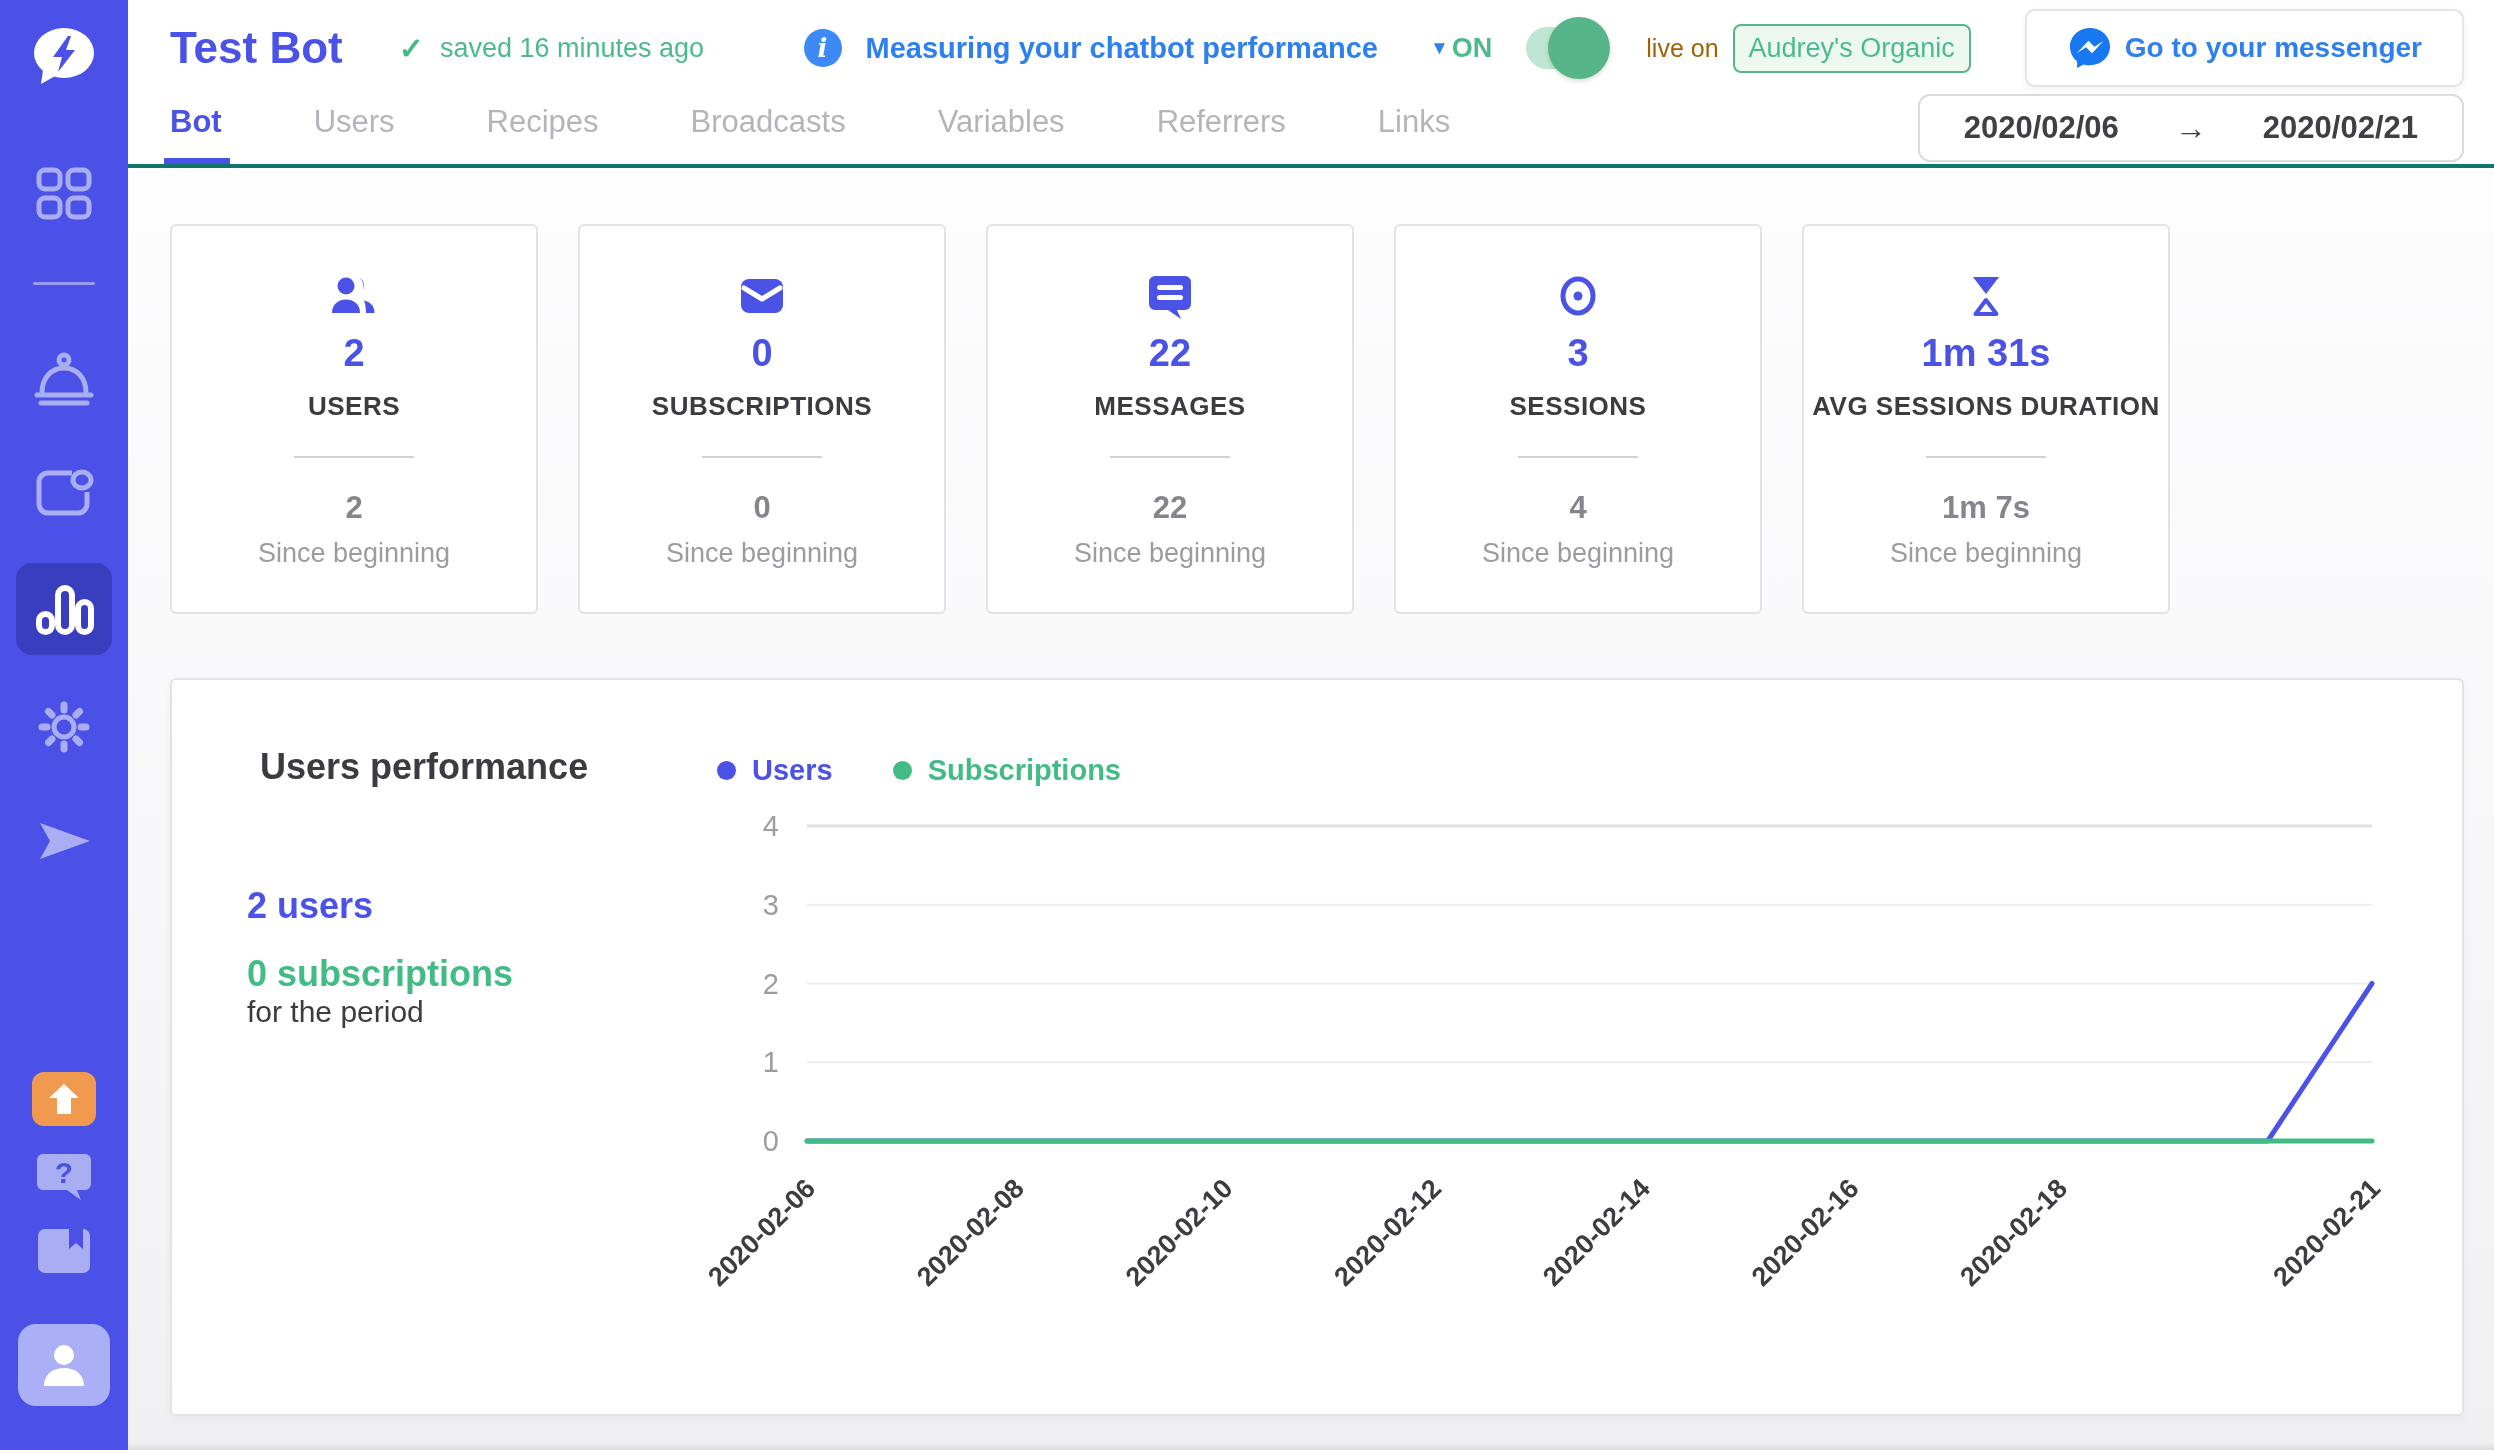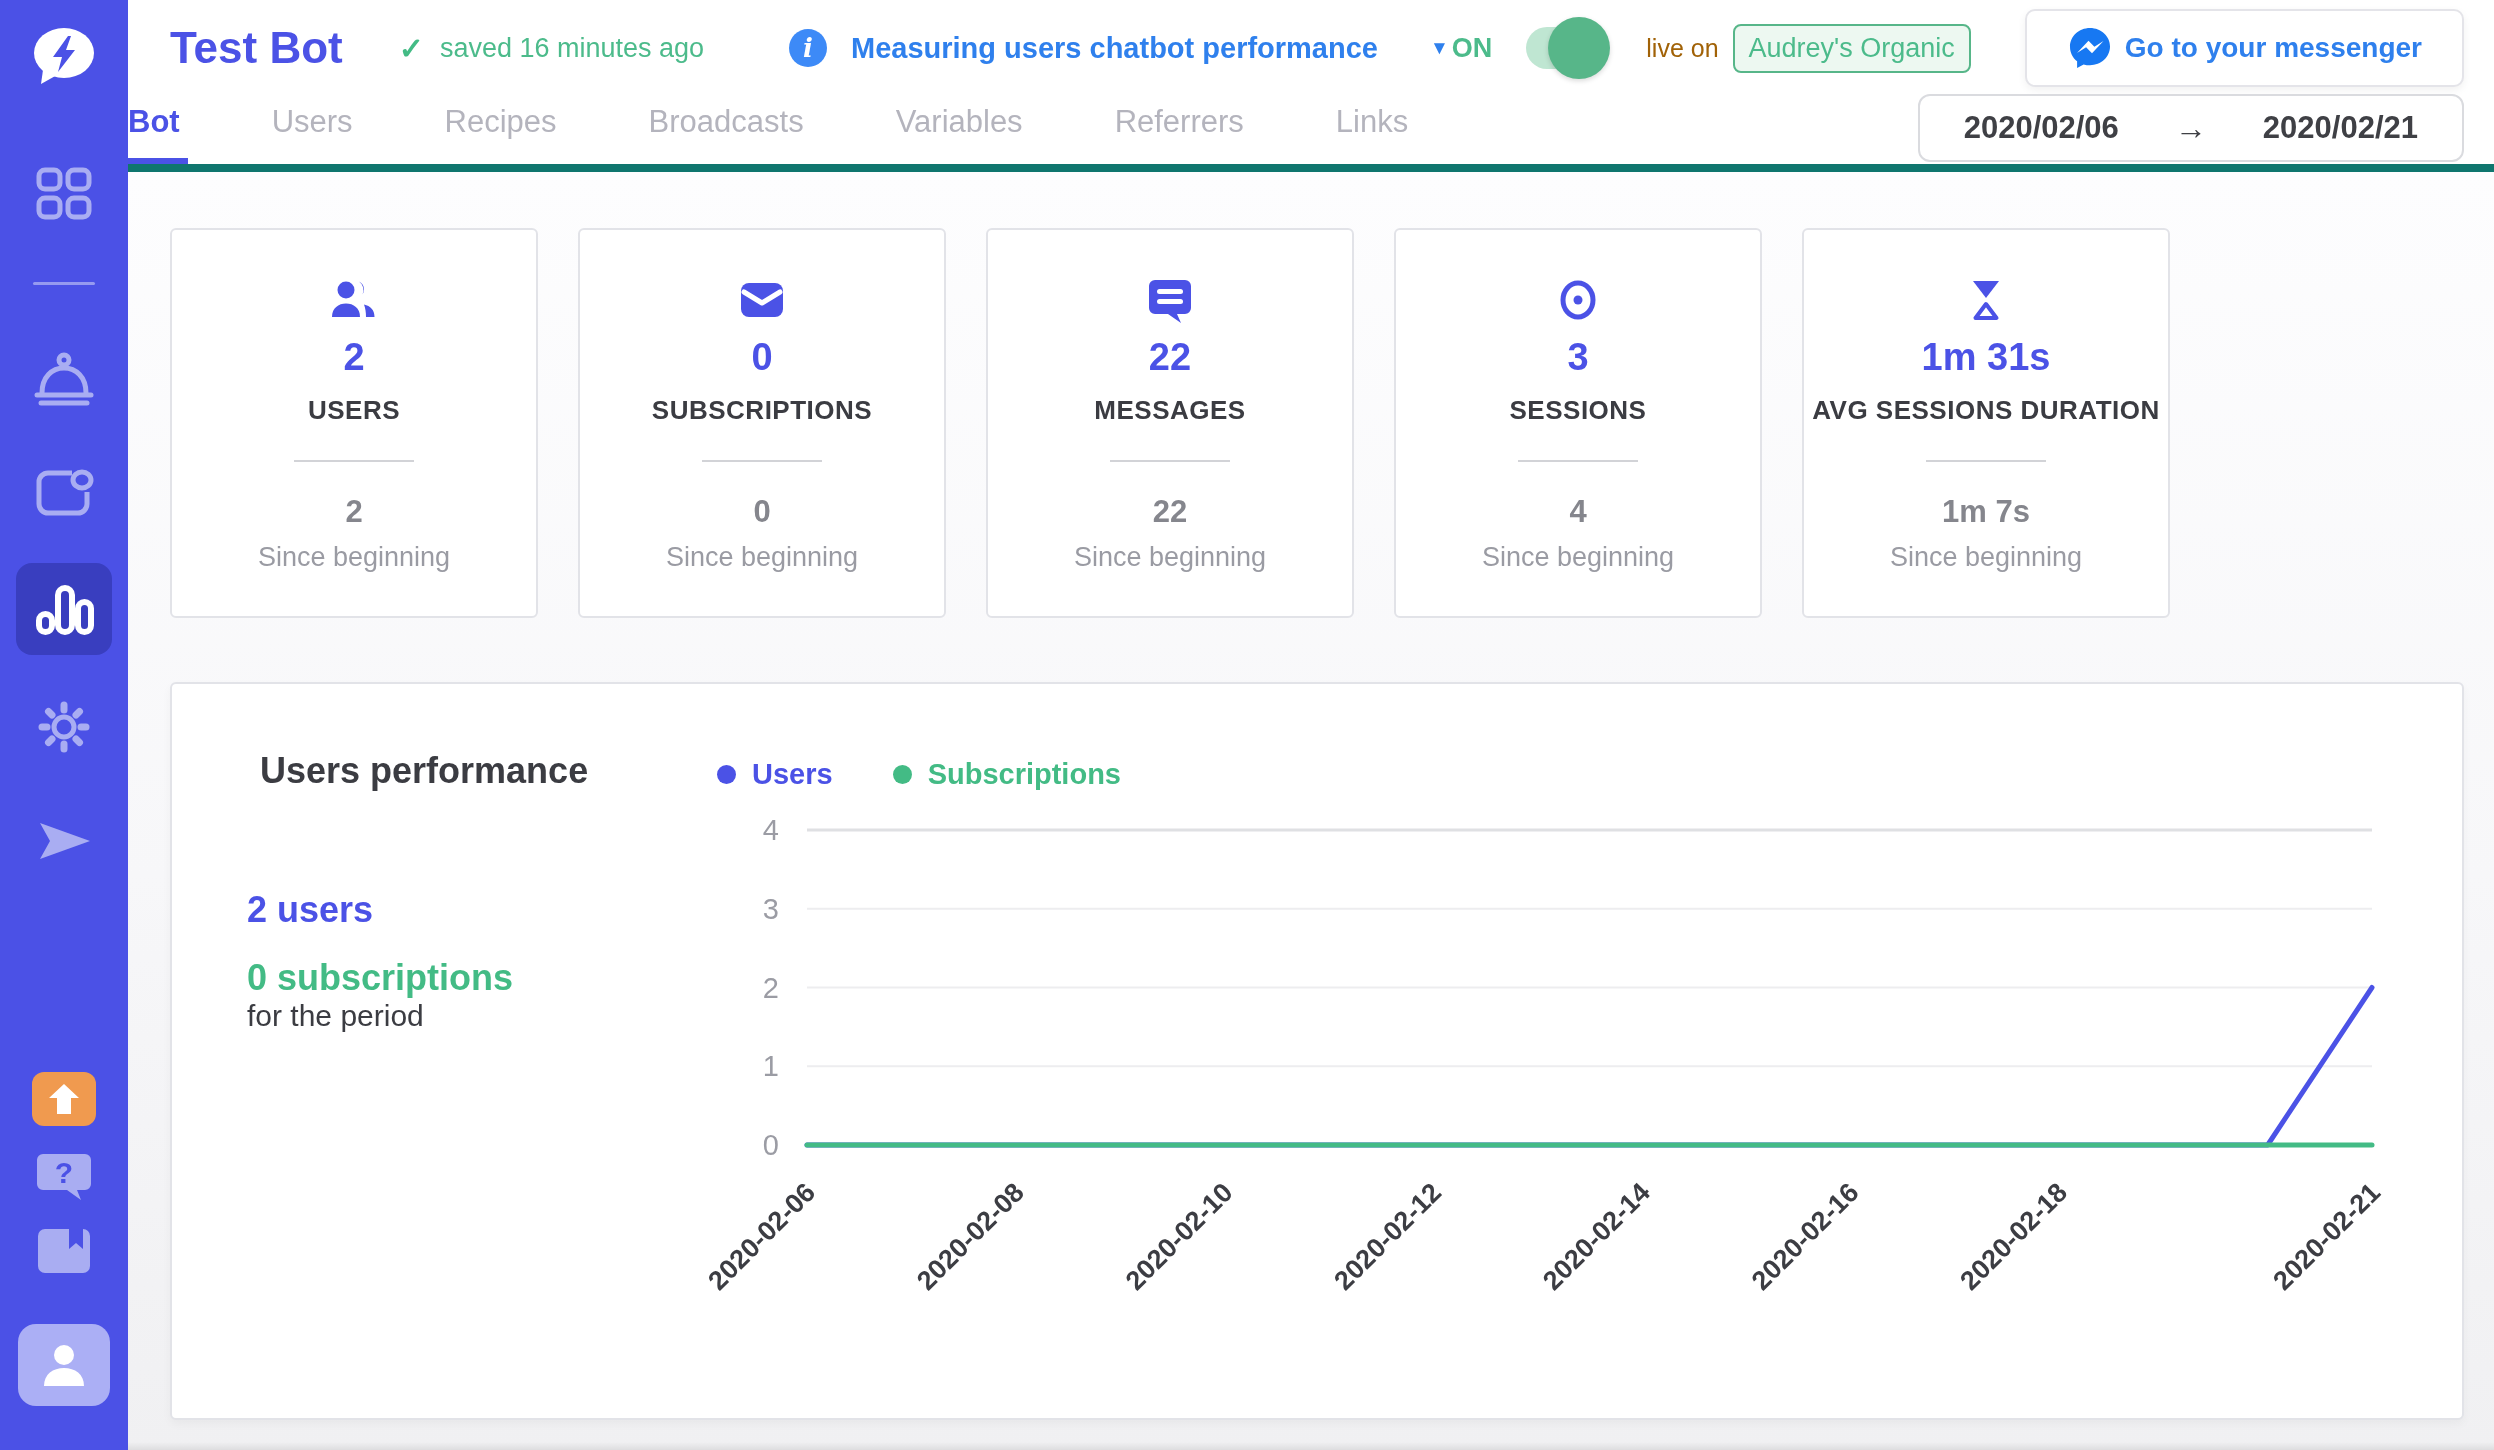--- a/index.html
+++ b/index.html
@@ -46,21 +46,21 @@
   .toggle{position:relative;margin-left:34px;width:76px;height:42px;border-radius:21px;background:#bfe6d2;cursor:pointer;}
   .toggle .knob{position:absolute;right:-8px;top:-10px;width:62px;height:62px;border-radius:50%;
     background:#57b689;box-shadow:0 2px 5px rgba(0,0,0,.15);}
   .live-on{margin-left:44px;color:#a16207;font-size:25px;}
   .page-chip{margin-left:14px;padding:7px 14px;border:2px solid #57b689;border-radius:8px;
     background:#edf8f1;color:#4cbb8b;font-size:27px;cursor:pointer;}
   .msgr-btn{margin-left:54px;height:74px;display:flex;align-items:center;gap:12px;
     background:#fff;border:2px solid #e4e4e9;border-radius:10px;padding:0 40px;
     box-shadow:0 3px 8px rgba(0,0,0,.06);cursor:pointer;}
   .msgr-btn span{font-size:28px;font-weight:bold;color:#2f80ed;}
-  .tabs-row{position:relative;height:68px;border-bottom:8px solid #0f766e;display:flex;}
+  .tabs-row{position:relative;height:68px;border-bottom:4px solid #0f766e;display:flex;padding-left:42px;}
   .tab{margin-right:92px;padding-top:8px;font-size:31px;color:#b4b4bd;cursor:pointer;height:60px;}
   .tab.active{color:#4b52e6;font-weight:bold;position:relative;}
   .tab.active::after{content:'';position:absolute;left:-6px;bottom:0;width:66px;height:6px;background:#4b52e6;}
   .date-box{position:absolute;top:94px;right:30px;height:64px;min-width:430px;
     display:flex;align-items:center;justify-content:center;gap:56px;padding:0 44px;
     border:2px solid #dadbdf;border-radius:12px;background:#fff;cursor:pointer;}
   .date-box .d{font-size:31px;font-weight:bold;color:#3f4045;}
   .date-box .arr{font-size:32px;color:#3f4045;}
   
   .content{flex:1;position:relative;background:linear-gradient(180deg,#fdfdfe 0%,#f7f7f9 55%,#f0f0f2 100%);}
@@ -184,21 +184,21 @@
 
   <header class="header">
     <div class="hdr-row1">
       <div class="bot-title">Test Bot</div>
       <div class="saved">
         <span class="check">✓</span>
         <span>saved 16 minutes ago</span>
       </div>
       <div class="hdr-mid">
         <div class="info-circle">i</div>
-        <div class="perf-link">Measuring users chatbot performance</div>
+        <div class="perf-link">Measuring your chatbot performance</div>
         <div class="on-wrap">
           <span class="on-caret">▼</span>
           <span class="on-label">ON</span>
         </div>
         <div class="toggle">
           <div class="knob"></div>
         </div>
         <div class="live-on">live on</div>
         <div class="page-chip">Audrey's Organic</div>
         <div class="msgr-btn">

